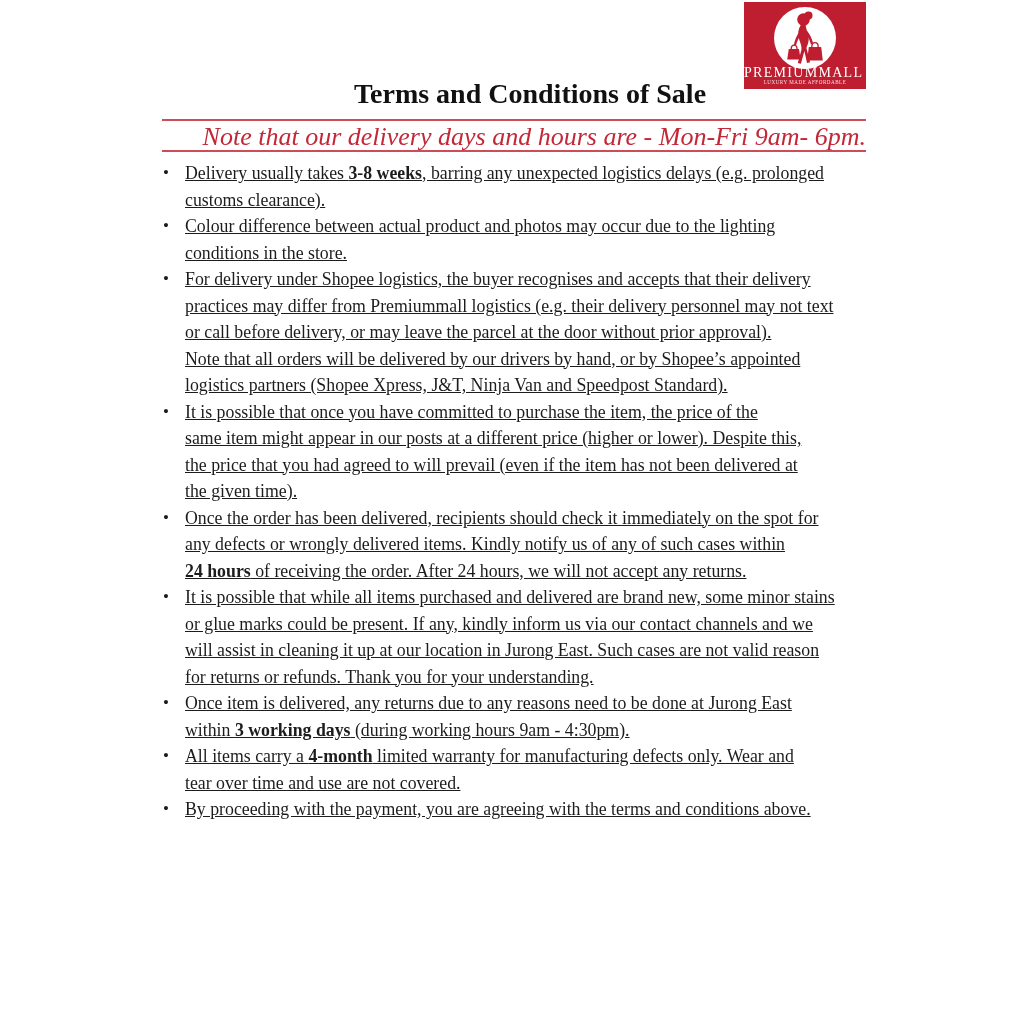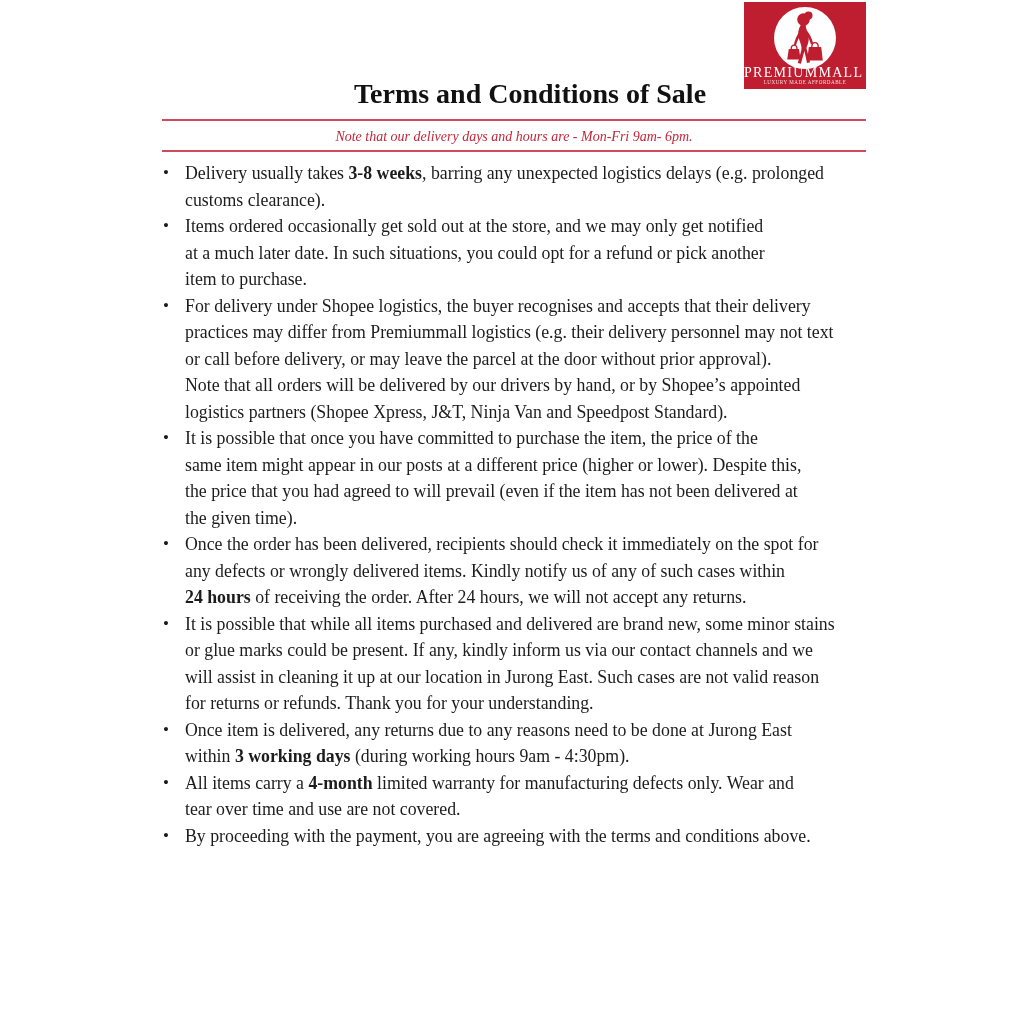--- a/index.html
+++ b/index.html
@@ -76,37 +76,37 @@
     position: absolute;
     left: 0; width: 100%;
     height: 2px;
     background: var(--rule-red);
   }
   .rule-top { top: 119px; }
   .rule-bottom { top: 150px; }
   .notice {
     position: absolute;
     left: 0; top: 124px; width: 100%;
-    text-align: center;
+    text-align: right;
     font-style: italic;
-    font-size: 14px;
+    font-size: 26px;
     line-height: 26px;
     color: var(--notice-red);
   }
 
   
   .terms {
     position: absolute;
     left: 0; top: 160px; width: 100%;
     margin: 0; padding: 0;
     list-style: none;
     font-size: 17.8px;
     line-height: 26.5px;
   }
-  .term { position: relative; padding-left: 23px; }
+  .term { position: relative; padding-left: 23px; text-decoration: underline; }
   .term::before {
     content: "\2022";
     position: absolute;
     left: 1px; top: 0;
     font-size: 17px;
   }
   .term p { margin: 0; white-space: pre; }
   .term strong { font-weight: bold; }
 </style>
 </head>
@@ -138,23 +138,22 @@
     <h1 class="doc-title">Terms and Conditions of Sale</h1>
     <div class="rule rule-top"></div>
     <div class="notice">Note that our delivery days and hours are - Mon-Fri 9am- 6pm.</div>
     <div class="rule rule-bottom"></div>
     <ul class="terms">
         <li class="term">
           <p><span>Delivery usually takes </span><strong>3-8 weeks</strong><span>, barring any unexpected logistics delays (e.g. prolonged
 customs clearance).</span></p>
         </li>
         <li class="term">
-          <p><span>Items ordered occasionally get sold out at the store, and we may only get notified
-at a much later date. In such situations, you could opt for a refund or pick another
-item to purchase.</span></p>
+          <p><span>Colour difference between actual product and photos may occur due to the lighting
+conditions in the store.</span></p>
         </li>
         <li class="term">
           <p><span>For delivery under Shopee logistics, the buyer recognises and accepts that their delivery
 practices may differ from Premiummall logistics (e.g. their delivery personnel may not text
 or call before delivery, or may leave the parcel at the door without prior approval).</span></p>
           <p><span>Note that all orders will be delivered by our drivers by hand, or by Shopee’s appointed
 logistics partners (Shopee Xpress, J&amp;T, Ninja Van and Speedpost Standard).</span></p>
         </li>
         <li class="term">
           <p><span>It is possible that once you have committed to purchase the item, the price of the

